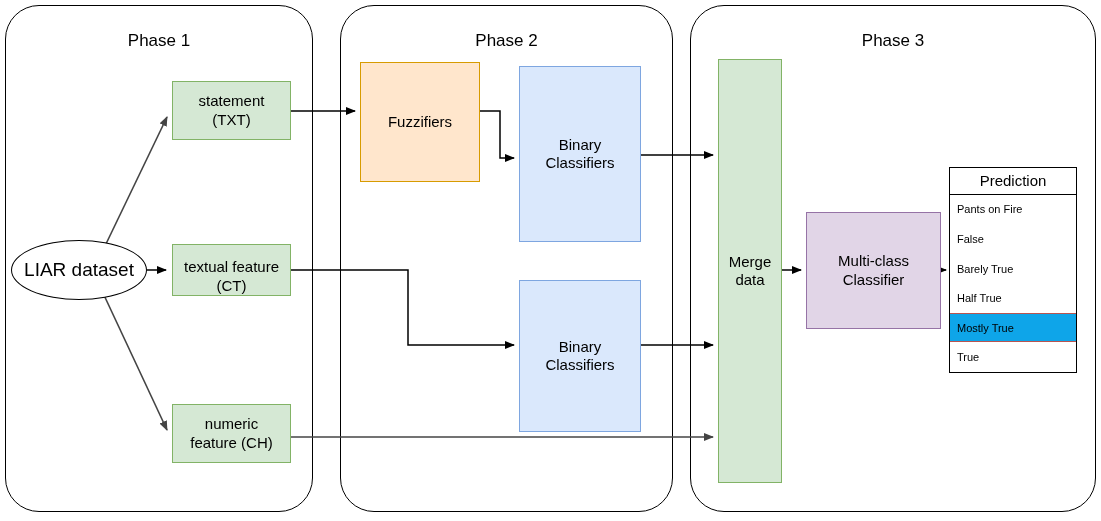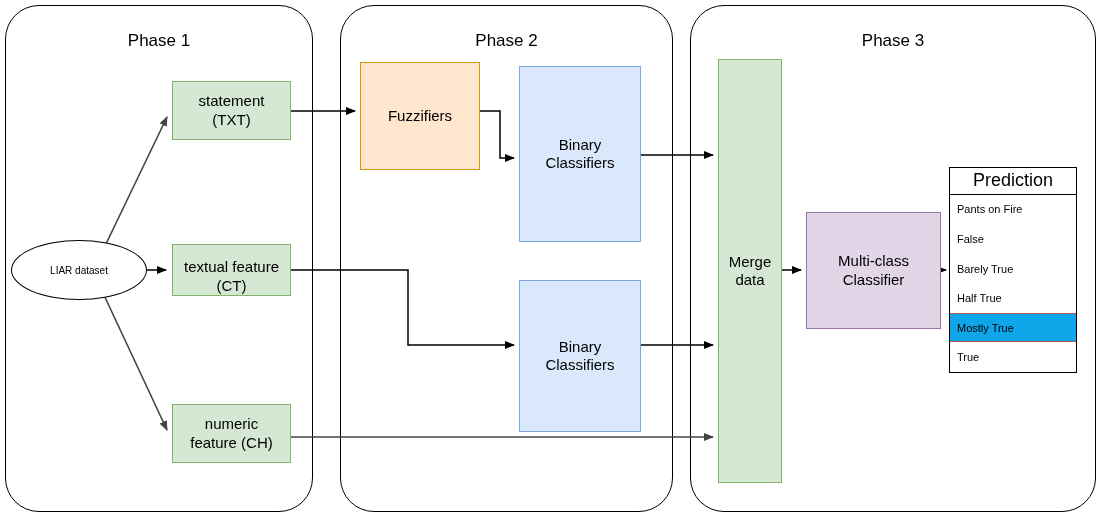--- a/index.html
+++ b/index.html
@@ -8,25 +8,25 @@
   #canvas{position:absolute;left:0;top:0;width:1101px;height:521px;}
   .phase{position:absolute;border:1.6px solid #000;border-radius:34px;background:#fff;box-sizing:border-box;}
   .phase-title{position:absolute;width:100%;text-align:center;font-size:17px;color:#000;}
   .node{position:absolute;box-sizing:border-box;display:flex;align-items:center;
         justify-content:center;text-align:center;font-size:15px;line-height:1.22;color:#000;}
   .green{background:#d5e8d4;border:1.3px solid #82b366;}
   .orange{background:#ffe6cc;border:1.3px solid #d79b00;}
   .blue{background:#dae8fc;border:1.3px solid #7ea6e0;}
   .purple{background:#e1d5e7;border:1.3px solid #9673a6;}
   .ellipse{position:absolute;border:1.4px solid #000;border-radius:50%;background:#fff;
-           display:flex;align-items:center;justify-content:center;font-size:10px;box-sizing:border-box;}
+           display:flex;align-items:center;justify-content:center;font-size:19px;box-sizing:border-box;}
   .ptable{position:absolute;border:1.4px solid #000;background:#fff;box-sizing:border-box;
           display:flex;flex-direction:column;}
   .ptable .hdr{height:26px;border-bottom:1.4px solid #000;display:flex;align-items:center;
-               justify-content:center;font-size:18px;}
+               justify-content:center;font-size:15px;}
   .ptable .row{height:30px;display:flex;align-items:center;padding-left:7px;font-size:11px;box-sizing:border-box;}
   .ptable .row.hl{background:#0ea5e9;border-top:1.2px solid #b85450;border-bottom:1.2px solid #b85450;}
   svg{position:absolute;left:0;top:0;pointer-events:none;}
 </style>
 </head>
 <body>
 
 <div id="canvas">
 
   <div class="phase" style="left:5px;top:5px;width:308px;height:507px;">
@@ -83,21 +83,21 @@
   </div>
 
   <div class="node green" style="left:172px;top:244px;width:119px;height:52px;align-items:flex-end;">
     <span><span>textual feature</span><br><span>(CT)</span></span>
   </div>
 
   <div class="node green" style="left:172px;top:404px;width:119px;height:59px;align-items:center;">
     <span><span>numeric</span><br><span>feature (CH)</span></span>
   </div>
 
-  <div class="node orange" style="left:360px;top:62px;width:120px;height:108px;">
+  <div class="node orange" style="left:360px;top:62px;width:120px;height:120px;">
     <span>Fuzzifiers</span>
   </div>
 
   <div class="node blue" style="left:519px;top:66px;width:122px;height:176px;">
     <span><span>Binary</span><br><span>Classifiers</span></span>
   </div>
 
   <div class="node blue" style="left:519px;top:280px;width:122px;height:152px;">
     <span><span>Binary</span><br><span>Classifiers</span></span>
   </div>

